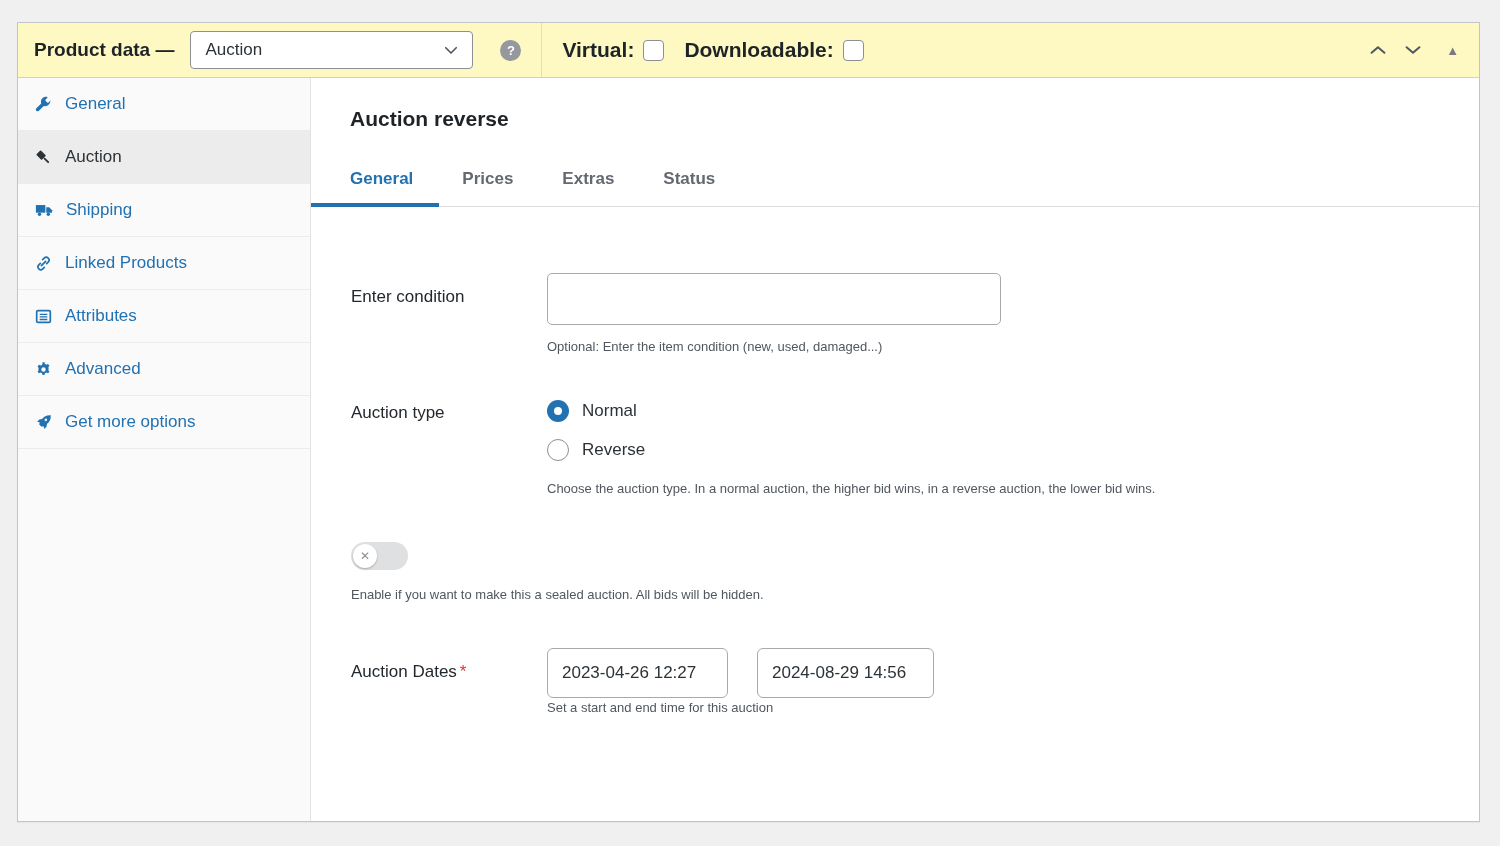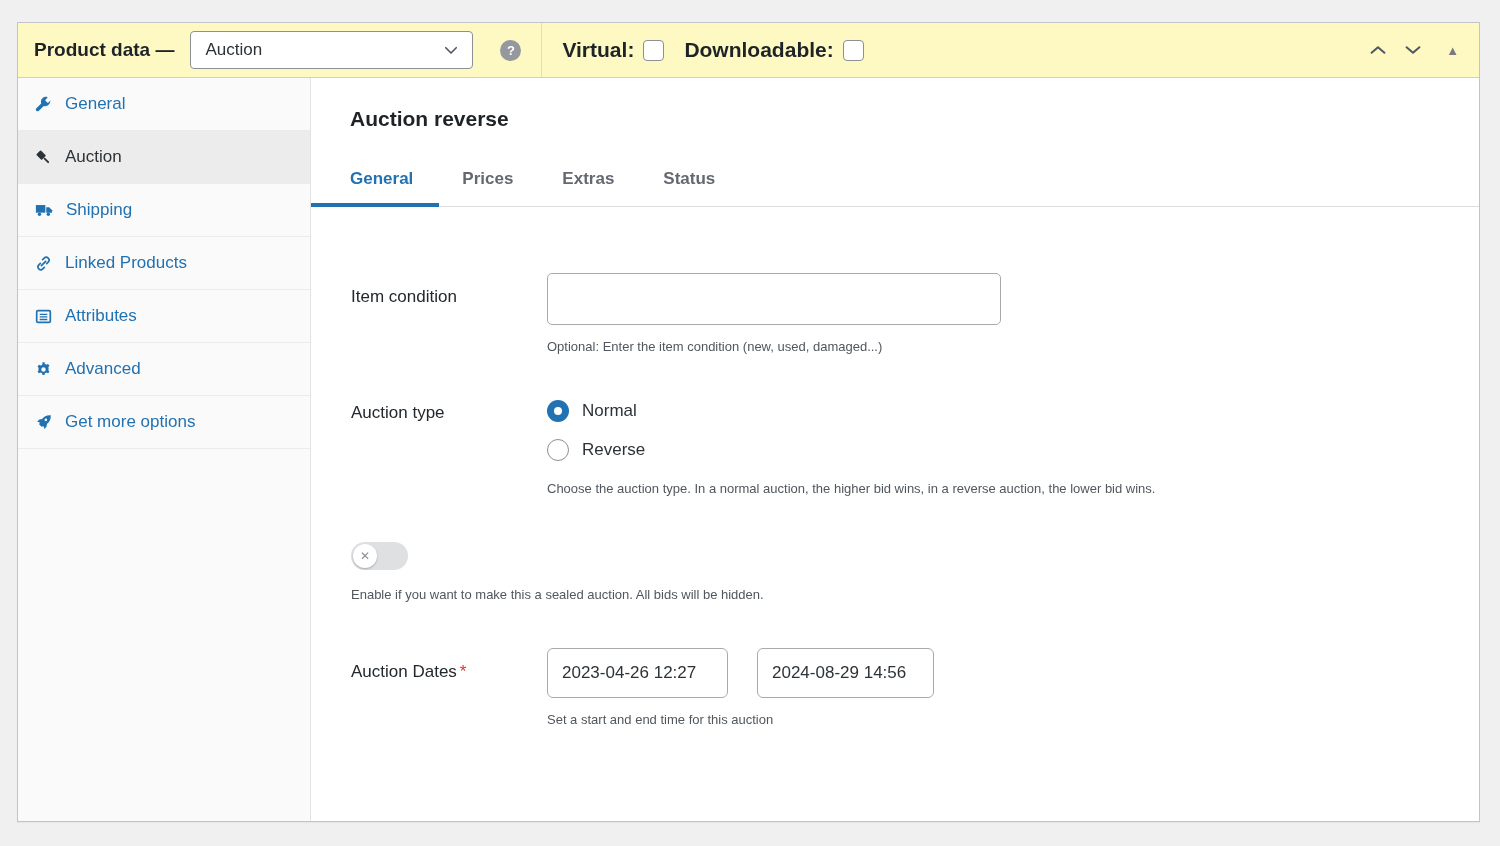--- a/index.html
+++ b/index.html
@@ -215,21 +215,21 @@
       <div class="tabs">
         <div class="tab active">General</div>
         <div class="tab">Prices</div>
         <div class="tab">Extras</div>
         <div class="tab">Status</div>
       </div>
 
       <div class="form">
 
         <div class="frow">
-          <div class="flabel">Item condition</div>
+          <div class="flabel">Enter condition</div>
           <div>
             <input class="text-input" type="text" value="" style="">
             <div class="help-text">Optional: Enter the item condition (new, used, damaged...)</div>
           </div>
         </div>
 
         <div class="frow">
           <div class="flabel tight">Auction type</div>
           <div>
             <div class="radio-opt">
@@ -255,20 +255,20 @@
 
         <div class="frow">
           <div class="flabel">
             <span>Auction Dates</span><span class="req">*</span>
           </div>
           <div>
             <div class="dates">
               <input class="date-input start" type="text" value="2023-04-26 12:27" style="">
               <input class="date-input end" type="text" value="2024-08-29 14:56" style="">
             </div>
-            <div class="help-text" style="margin-top:14px;">Set a start and end time for this auction</div>
+            <div class="help-text" style="margin-top:2px;">Set a start and end time for this auction</div>
           </div>
         </div>
 
       </div>
     </div>
   </div>
 </div>
 
 </body></html>

